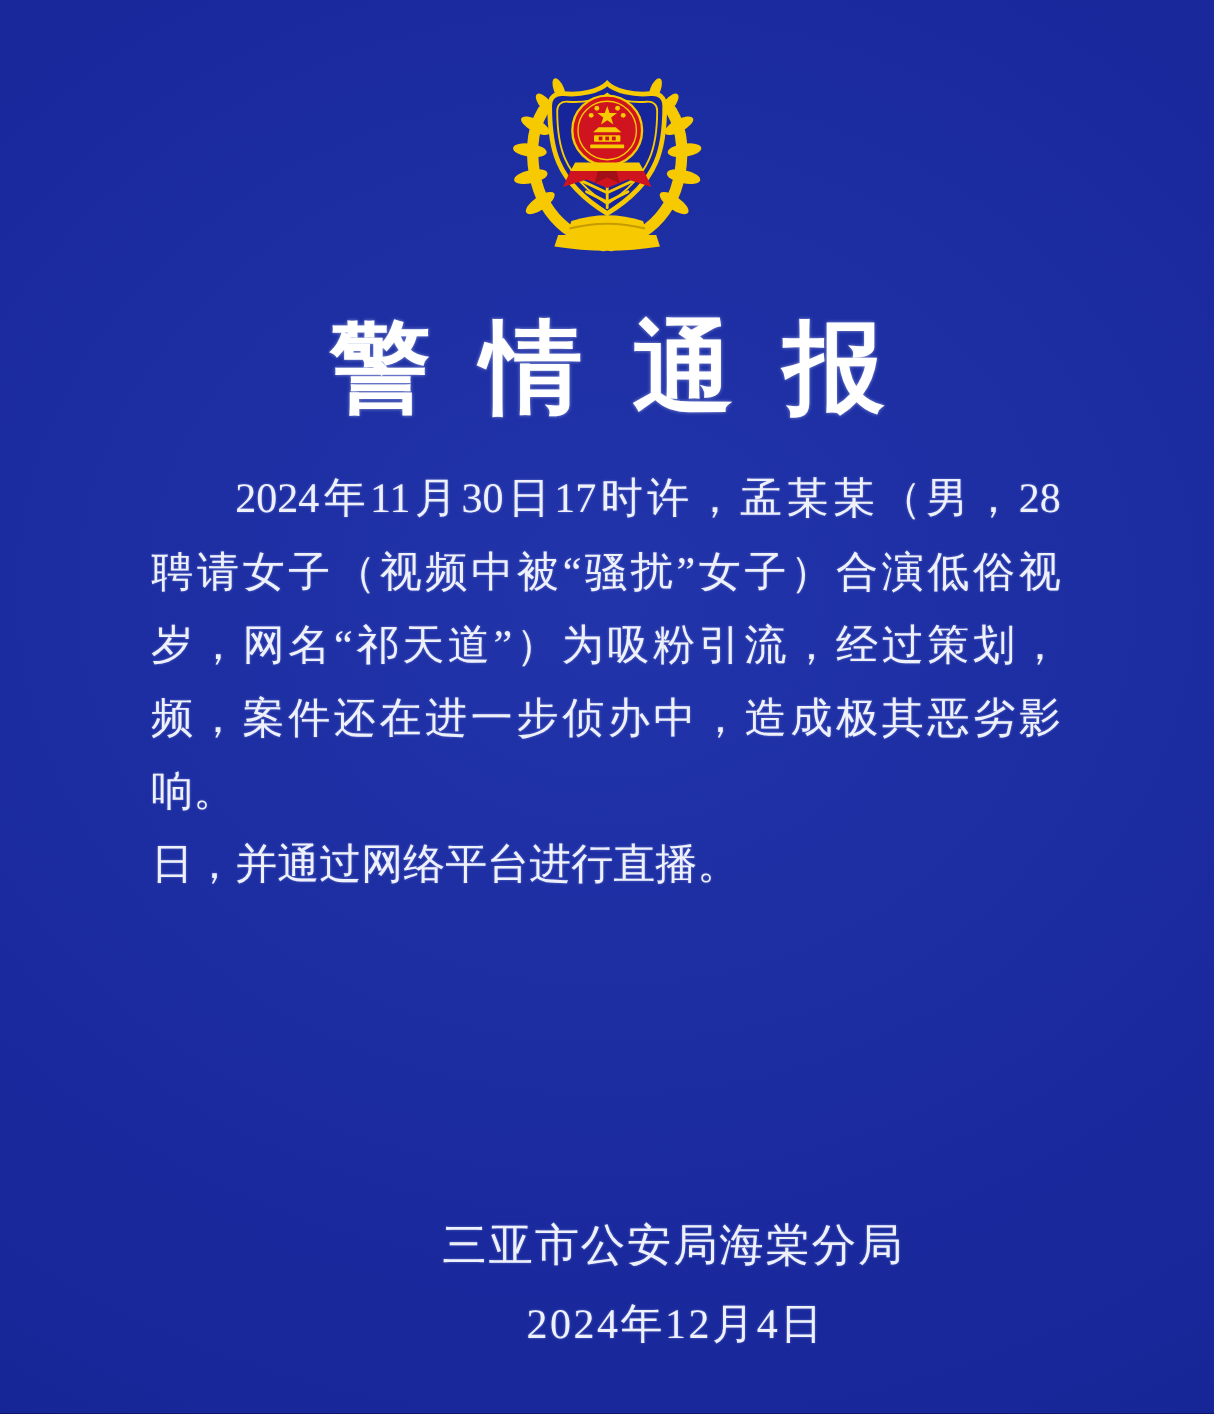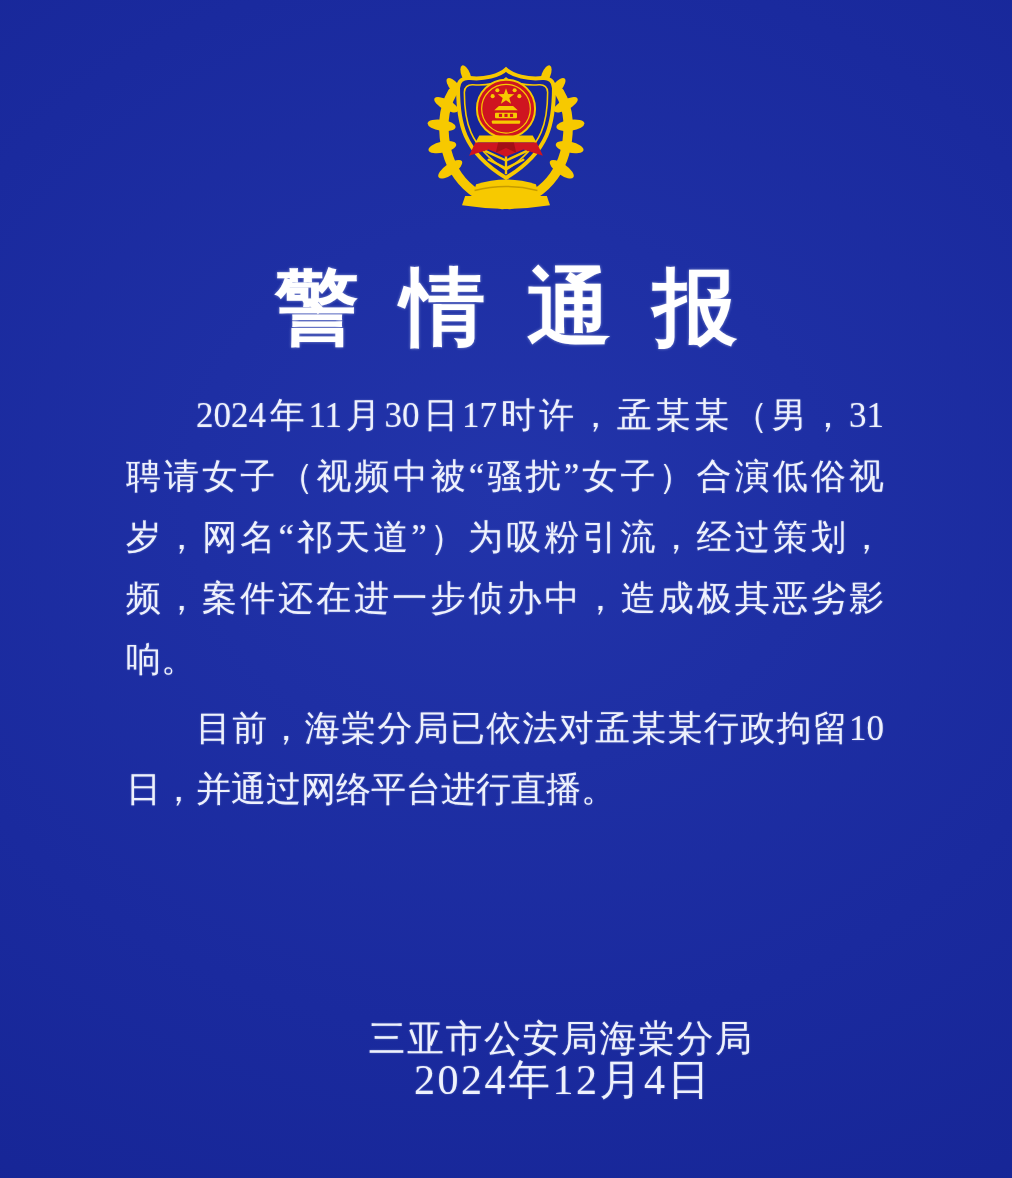--- a/index.html
+++ b/index.html
@@ -61,22 +61,22 @@
     text-shadow: 0 0 2px rgba(205,215,250,0.45);
   }
   .footer-org {
     top: 1014px;
     font-size: 37px;
     line-height: 50px;
     transform: translateX(calc(-50% + 55px));
     letter-spacing: 0.04em;
   }
   .footer-date {
-    top: 1056px;
-    font-size: 42px;
+    top: 1080px;
+    font-size: 35px;
     line-height: 48px;
     transform: translateX(calc(-50% + 57px));
     letter-spacing: 0.06em;
   }
 </style>
 </head>
 <body>
 
 <div class="page">
 
@@ -136,25 +136,24 @@
     </g>
 
     <path d="M66 96 L134 96 L139 105 L61 105 Z" fill="var(--gold)"></path>
     <path d="M61 105 L139 105 L147 122 L122 114 L100 123 L78 114 L53 122 Z" fill="var(--red)"></path>
     <path d="M90 105 L110 105 L113 118 L100 112 L87 118 Z" fill="var(--red-dark)"></path>
   </svg>
 
   <div class="title">警情通报</div>
 
   <div class="body-text">
-    <div class="ln j indent">2024年11月30日17时许，孟某某（男，31</div>
+    <div class="ln j indent">2024年11月30日17时许，孟某某（男，28</div>
     <div class="ln j">聘请女子（视频中被“骚扰”女子）合演低俗视</div>
     <div class="ln j">岁，网名“祁天道”）为吸粉引流，经过策划，</div>
     <div class="ln j">频，案件还在进一步侦办中，造成极其恶劣影</div>
     <div class="ln">响。</div>
-    <div class="ln j indent para-gap">目前，海棠分局已依法对孟某某行政拘留10</div>
     <div class="ln">日，并通过网络平台进行直播。</div>
   </div>
 
   <div class="footer-org">三亚市公安局海棠分局</div>
   <div class="footer-date">2024年12月4日</div>
 
 </div>
 
 </body></html>

